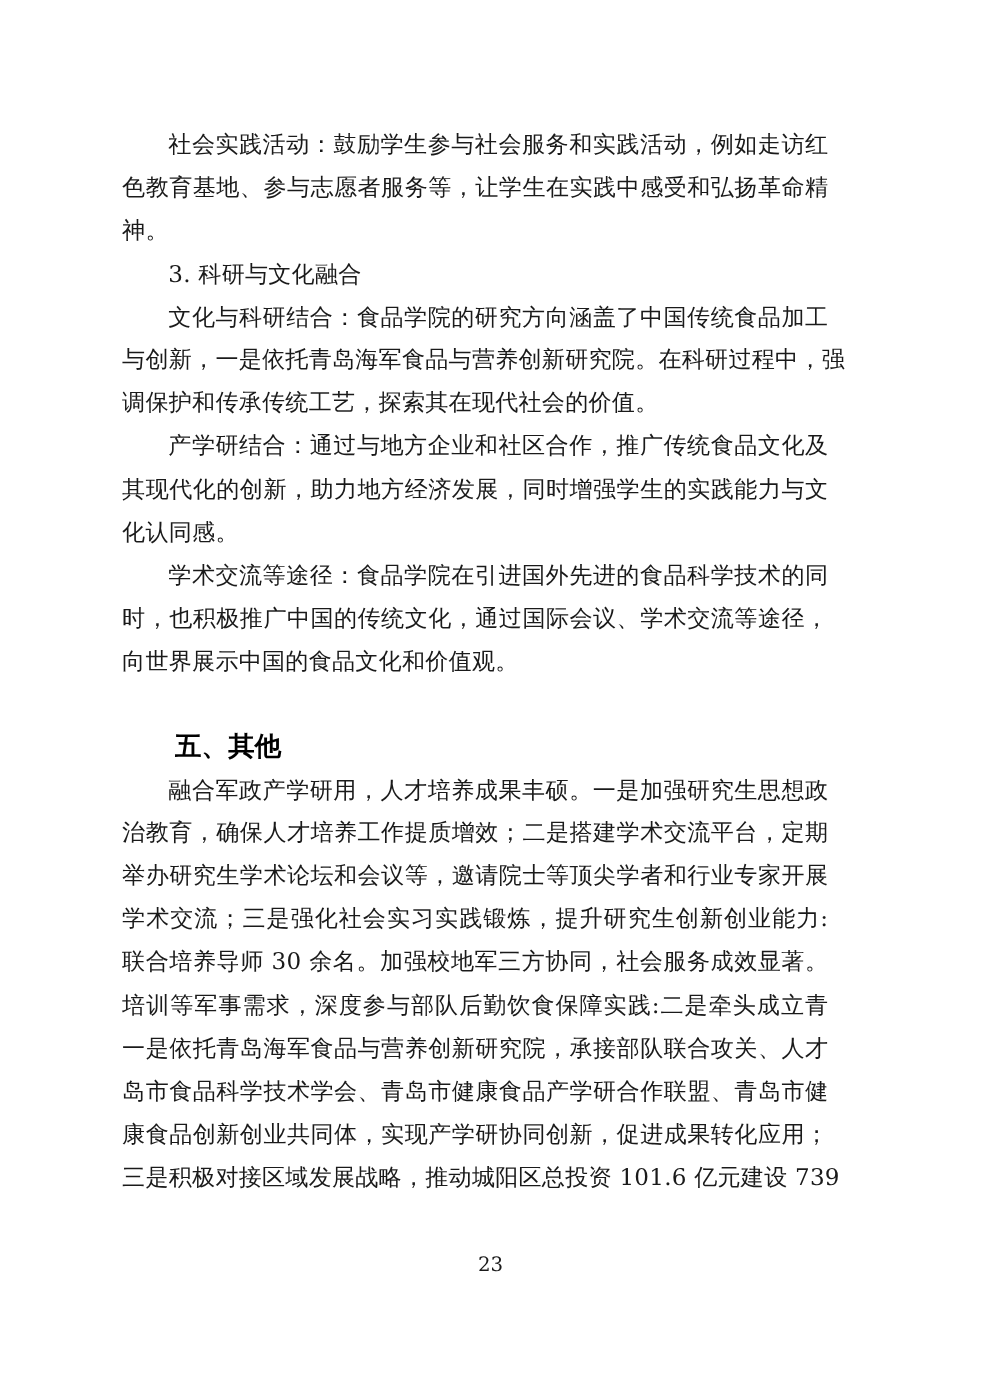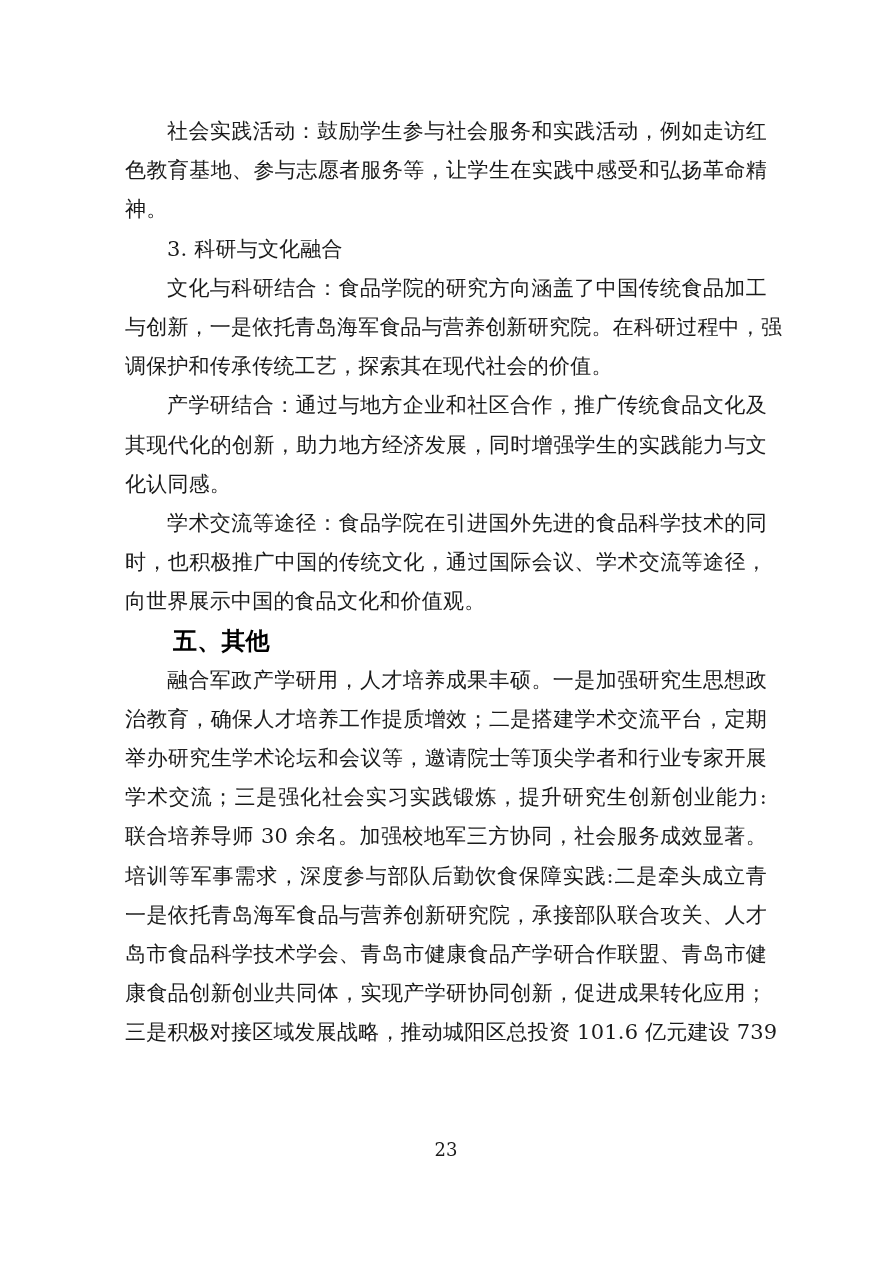--- a/index.html
+++ b/index.html
@@ -11,21 +11,21 @@
     position: relative;
     width: 892px;
     height: 1261px;
     background: #ffffff;
     overflow: hidden;
     font-family: "DejaVu Serif", "Liberation Serif", serif;
     color: #1a1a1a;
   }
   .doc-body {
     position: absolute;
-    left: 125px;
+    left: 111px;
     top: 112px;
     width: 642px;
   }
   .block { margin: 0; padding: 0; }
   .line {
     font-size: 21px;
     line-height: 39.2px;
     height: 39.2px;
     letter-spacing: 0.2px;
     text-align: justify;
@@ -36,20 +36,21 @@
   
   .block .line:first-child { text-indent: 2em; }
   
   .block .line:last-child { text-align-last: left; }
   .block.heading .line {
     font-family: "Liberation Sans", "DejaVu Sans", sans-serif;
     font-weight: bold;
     font-size: 24px;
     color: #000000;
     text-align-last: left;
+    margin-top: 38px;
   }
   .page-footer {
     position: absolute;
     left: 125px;
     top: 1140px;
     width: 642px;
     text-align: center;
     font-size: 18px;
     line-height: 20px;
     color: #1a1a1a;

